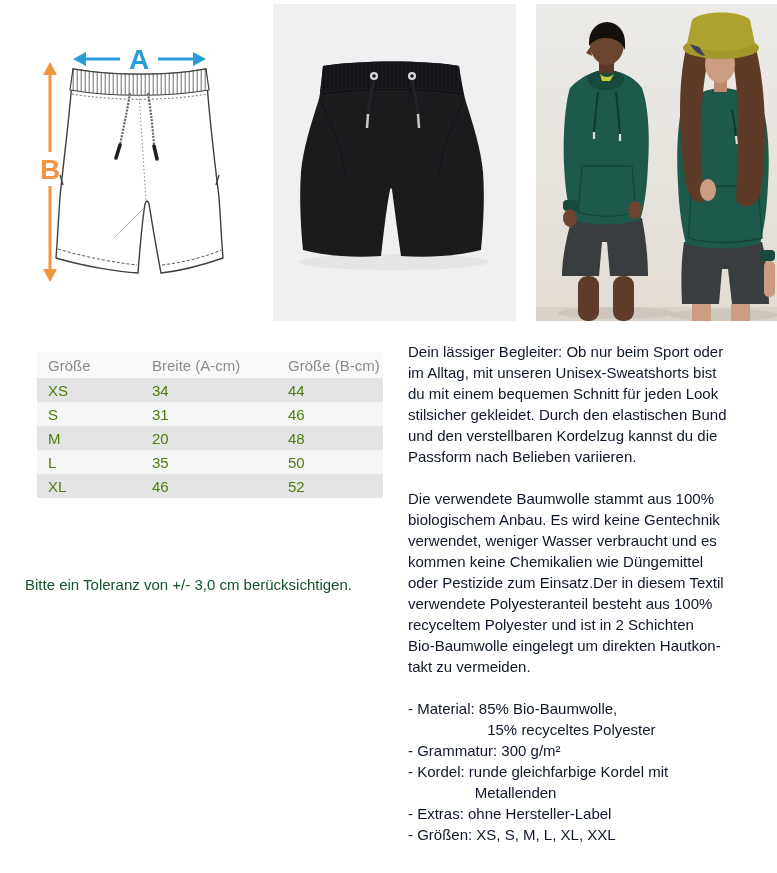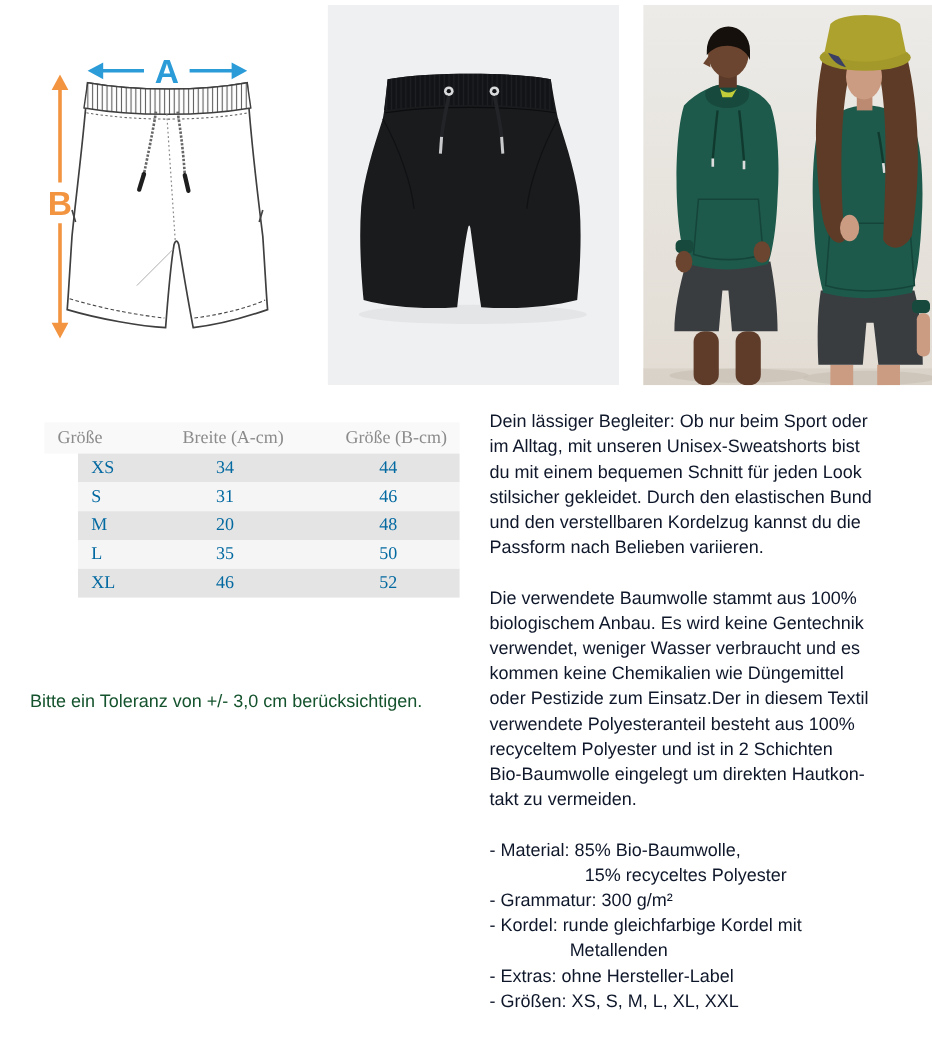--- a/index.html
+++ b/index.html
@@ -10,24 +10,24 @@
   }
   .panel{position:absolute;}
   #diagram-panel{left:28px;top:42px;width:212px;height:258px;}
   #product-photo-panel{left:273px;top:4px;width:243px;height:317px;}
   #models-photo-panel{left:536px;top:4px;width:241px;height:317px;}
 
   
   .size-table{position:absolute;left:37px;top:352px;width:346px;font-size:15px;}
   .t-row{display:grid;grid-template-columns:104px 136px 106px;align-items:center;}
   .t-head{height:26px;background:#f9f9f9;color:#8b8b8b;}
-  .t-body-row{height:24px;color:#0369a1;margin-left:28px;}
+  .t-body-row{height:24px;color:#4d7c0f;}
   .r-odd{background:#e4e4e4;}
   .r-even{background:#f5f5f5;}
-  .t-cell{padding-left:11px;white-space:nowrap;font-family:Liberation Serif, serif;}
+  .t-cell{padding-left:11px;white-space:nowrap;}
 
   .tolerance-note{
     position:absolute;left:25px;top:576px;font-size:15px;color:#14532d;
   }
 
   .description{
     position:absolute;left:408px;top:341px;width:369px;
     font-size:15px;line-height:21px;color:#0f172a;
   }
   .desc-block{white-space:pre-wrap;margin:0 0 21px 0;}

